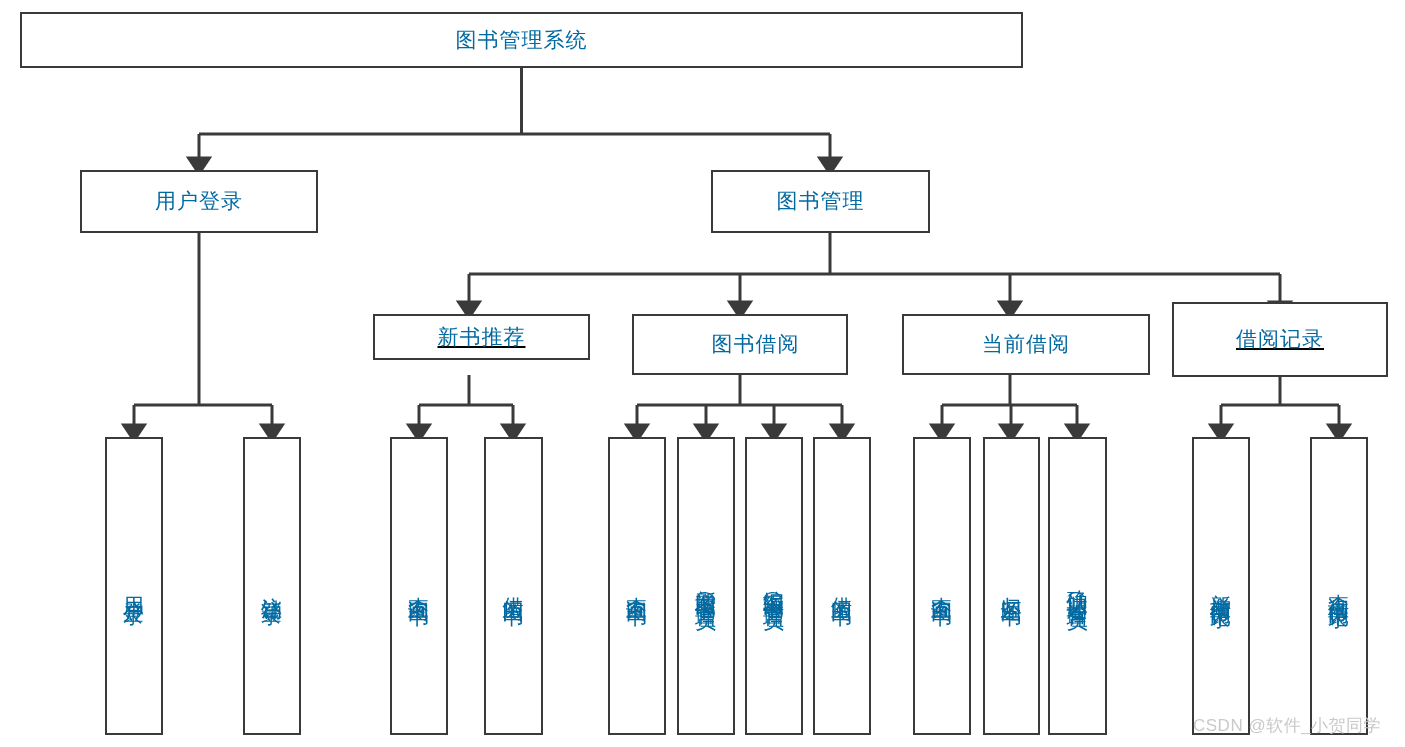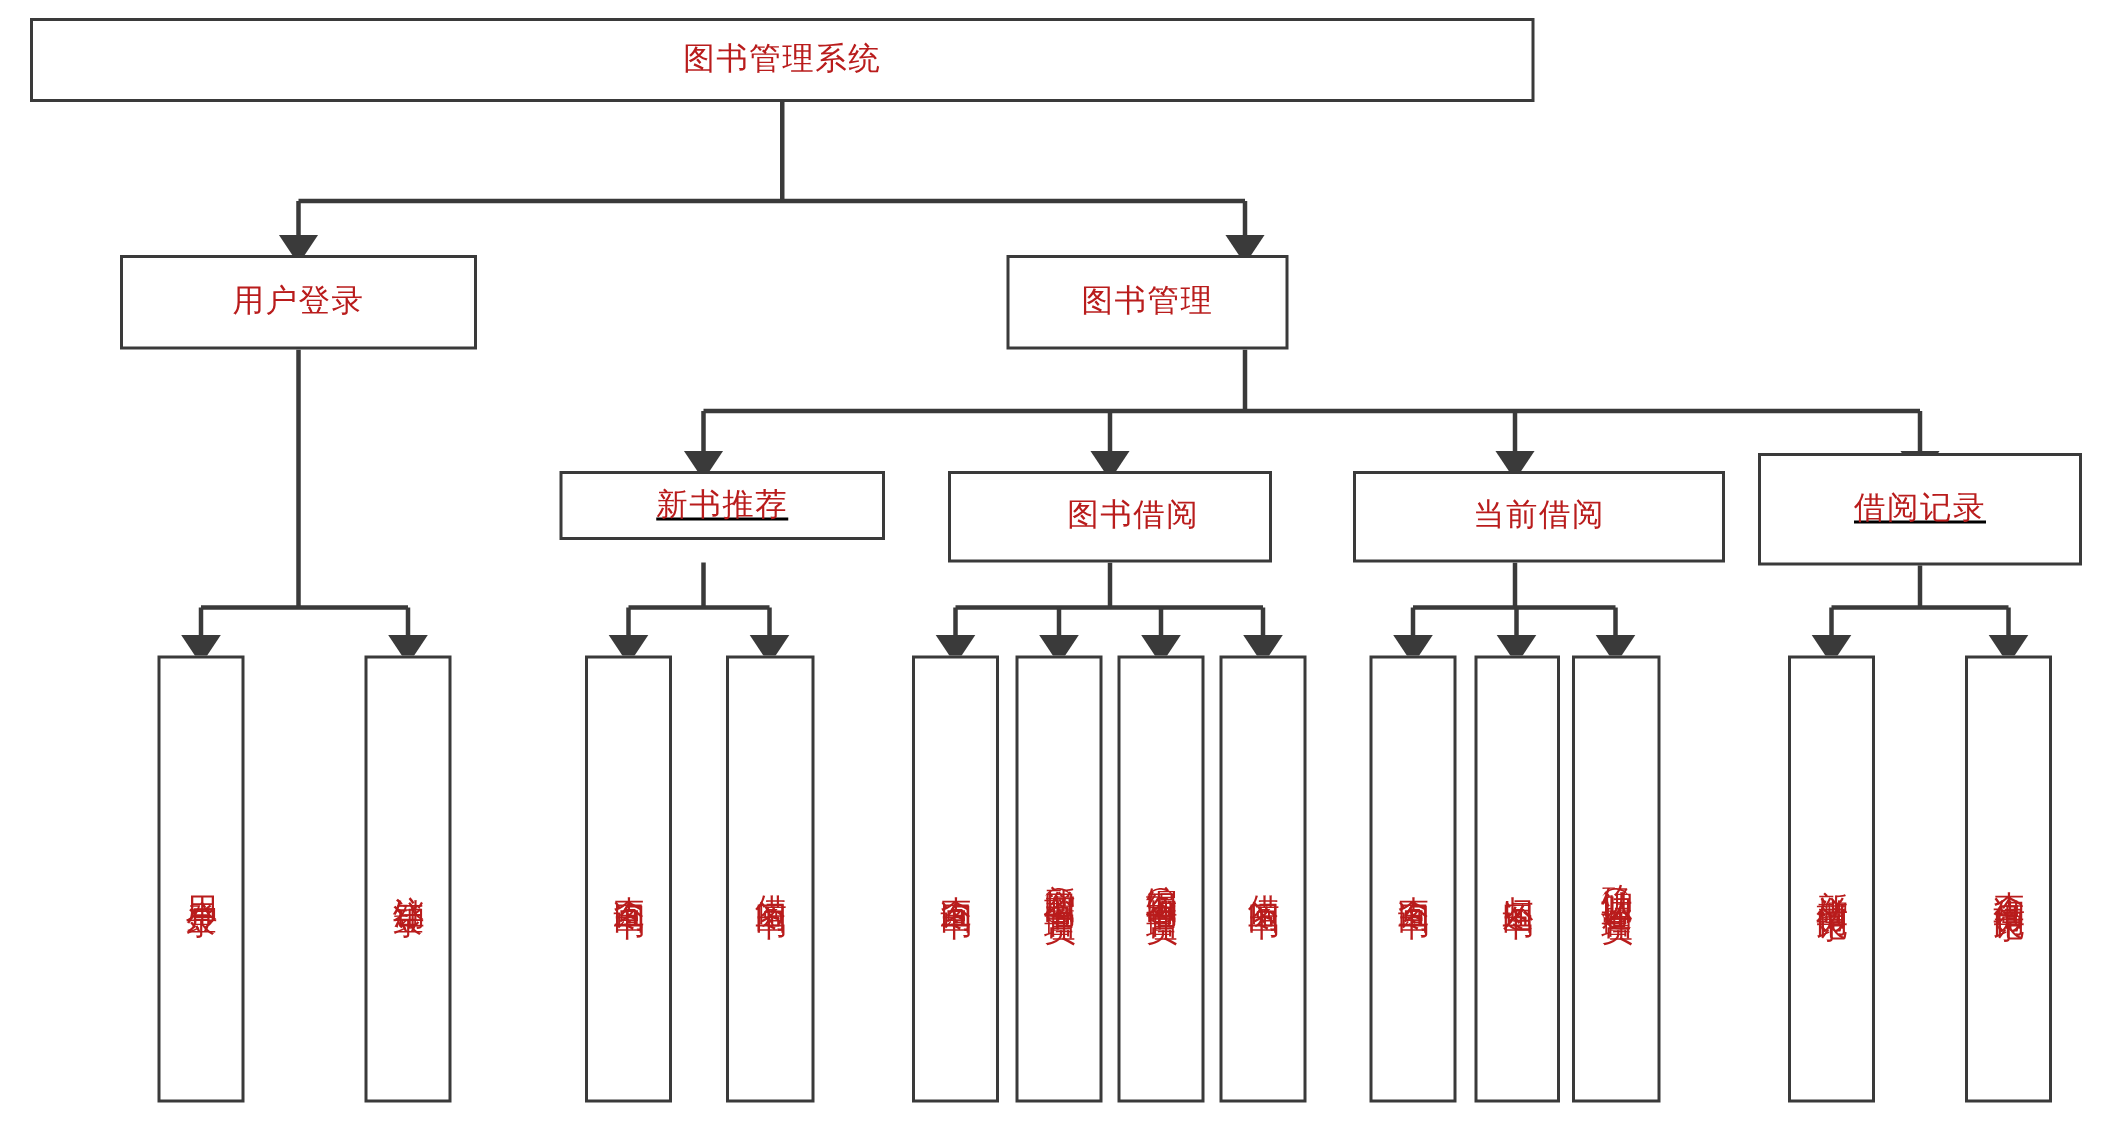--- a/index.html
+++ b/index.html
@@ -29,21 +29,21 @@
     position: absolute;
     box-sizing: border-box;
     background: #ffffff;
     border: 2px solid #3a3a3a;
     display: flex;
     align-items: center;
     justify-content: center;
     overflow: hidden;
   }
   .node-label {
-    color: #b91c1c;
+    color: #0369a1;
     text-align: left;
     line-height: 1.18;
     white-space: nowrap;
   }
   .node-box.horizontal .node-label {
     font-size: 21px;
     letter-spacing: 1px;
   }
   .node-box.vertical .node-label {
     writing-mode: vertical-rl;
@@ -119,21 +119,21 @@
     </g>
   </svg>
 
   <div class="node-box horizontal" style="left:20px; top:12px; width:1003px; height:56px;">
     <span class="node-label">图书管理系统</span>
   </div>
 
   <div class="node-box horizontal" style="left:80px; top:170px; width:238px; height:63px;">
     <span class="node-label">用户登录</span>
   </div>
-  <div class="node-box horizontal" style="left:671px; top:170px; width:188px; height:63px;">
+  <div class="node-box horizontal" style="left:711px; top:170px; width:219px; height:63px;">
     <span class="node-label">图书管理</span>
   </div>
 
   <div class="node-box horizontal" style="left:373px; top:314px; width:217px; height:46px;text-decoration:underline;">
     <span class="node-label">新书推荐</span>
   </div>
   <div class="node-box horizontal" style="left:632px; top:314px; width:216px; height:61px;padding-left:31px;">
     <span class="node-label">图书借阅</span>
   </div>
   <div class="node-box horizontal" style="left:902px; top:314px; width:248px; height:61px;">
@@ -180,14 +180,15 @@
     <span class="node-label">确认归还（管理员）</span>
   </div>
 
   <div class="node-box vertical" style="left:1192px; top:437px; width:58px; height:298px;">
     <span class="node-label">新增借阅记录</span>
   </div>
   <div class="node-box vertical" style="left:1310px; top:437px; width:58px; height:298px;">
     <span class="node-label">查询借阅记录</span>
   </div>
 
+  <div class="watermark" style="left:1193px; top:714px;">CSDN @软件_小贺同学</div>
 
 </div>
 
 </body></html>

